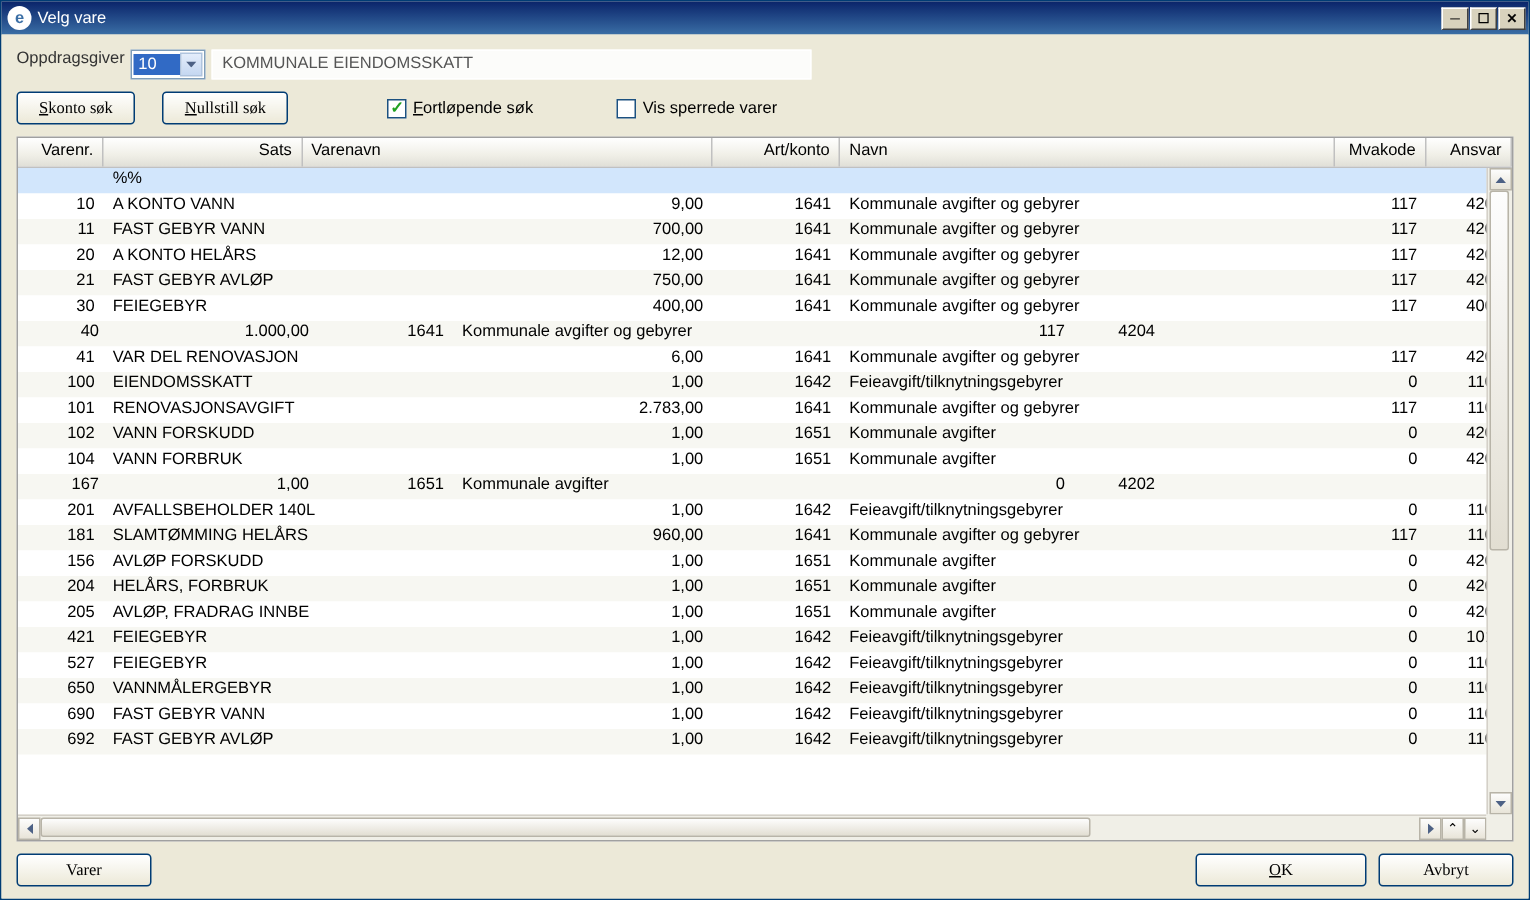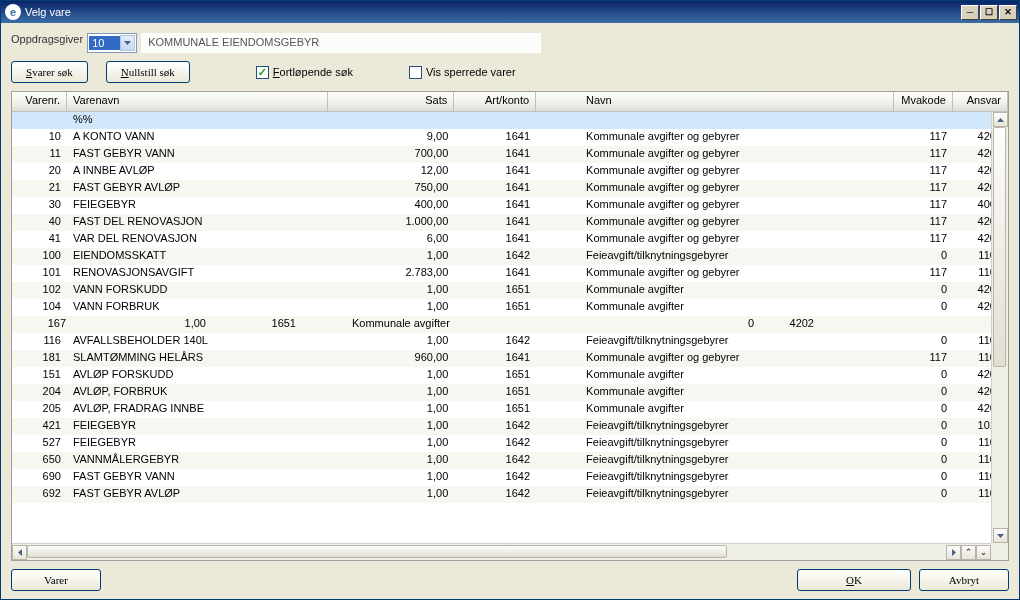--- a/index.html
+++ b/index.html
@@ -31,21 +31,21 @@
     .grid-row { display: flex; height: 17px; }
     .grid-row:nth-child(odd) { background: #f7f7f2; }
     .grid-row:nth-child(even) { background: #fff; }
     .grid-row.highlight { background: #d2e6fc !important; }
     .grid-row .col { padding: 1px 6px; white-space: nowrap; overflow: hidden; }
     .col.num { text-align: right; }
     .c-varenr { width: 60px; }
     .c-varenavn { width: 290px; }
     .c-sats { width: 140px; }
     .c-artkonto { width: 90px; }
-    .c-navn { width: 350px; margin-left: 44px; }
+    .c-navn { width: 350px; }
     .c-mvakode { width: 64px; }
     .c-ansvar { width: 60px; }
     .vscroll { position: absolute; right: 0; top: 20px; bottom: 17px; width: 17px; background: #f0efe7; border-left: 1px solid #d4d0c8; display: flex; flex-direction: column; align-items: center; }
     .vscroll .arrow { width: 15px; height: 15px; background: linear-gradient(#fdfdfd,#e8e4d8); border: 1px solid #b8b4a8; display: flex; align-items: center; justify-content: center; }
     .vscroll .track { flex: 1; width: 100%; position: relative; }
     .vscroll .thumb { position: absolute; top: 0; left: 1px; width: 13px; height: 240px; background: linear-gradient(#fdfdfd,#e2ded2); border: 1px solid #b8b4a8; border-radius: 2px; }
     .hscroll { position: absolute; left: 0; right: 17px; bottom: 0; height: 17px; background: #f0efe7; border-top: 1px solid #d4d0c8; display: flex; align-items: center; }
     .hscroll .arrow { width: 15px; height: 15px; background: linear-gradient(#fdfdfd,#e8e4d8); border: 1px solid #b8b4a8; display: flex; align-items: center; justify-content: center; }
     .hscroll .track { flex: 1; height: 100%; position: relative; }
     .hscroll .thumb { position: absolute; left: 0; top: 1px; height: 13px; width: 700px; background: linear-gradient(#fdfdfd,#e2ded2); border: 1px solid #b8b4a8; border-radius: 2px; }
@@ -73,43 +73,43 @@
     <div class="row1">
       <span class="label">Oppdragsgiver</span>
       <div class="combo">
         <span class="combo-text">10</span>
         <div class="combo-btn">
           <svg viewBox="0 0 7 4">
               <polygon points="0,0 7,0 3.5,4" fill="#4d6185"></polygon>
             </svg>
         </div>
       </div>
-      <div class="textfield">KOMMUNALE EIENDOMSGEBYR</div>
+      <div class="textfield">KOMMUNALE EIENDOMSSKATT</div>
     </div>
 
     <div class="row2">
-      <button class="btn"><u>S</u><span>varer søk</span></button>
+      <button class="btn"><u>S</u><span>konto søk</span></button>
       <button class="btn"><u>N</u><span>ullstill søk</span></button>
       <div style="width:30px"></div>
       <label class="check">
         <span class="checkbox checked"></span>
         <span><u>F</u>ortløpende søk</span>
       </label>
       <div style="width:20px"></div>
       <label class="check">
         <span class="checkbox"></span>
         <span>Vis sperrede varer</span>
       </label>
     </div>
 
     <div class="grid-wrap">
       <div class="grid-header">
         <div class="col c-varenr num">Varenr.</div>
+        <div class="col c-sats num">Sats</div>
         <div class="col c-varenavn">Varenavn</div>
-        <div class="col c-sats num">Sats</div>
         <div class="col c-artkonto num">Art/konto</div>
         <div class="col c-navn">Navn</div>
         <div class="col c-mvakode num">Mvakode</div>
         <div class="col c-ansvar num">Ansvar</div>
       </div>
       <div class="grid-body" id="grid-body">
           <div class="grid-row highlight">
             <div class="col c-varenr num"></div>
             <div class="col c-varenavn">%%</div>
             <div class="col c-sats num"></div>
@@ -131,21 +131,21 @@
             <div class="col c-varenr num">11</div>
             <div class="col c-varenavn">FAST GEBYR VANN</div>
             <div class="col c-sats num">700,00</div>
             <div class="col c-artkonto num">1641</div>
             <div class="col c-navn">Kommunale avgifter og gebyrer</div>
             <div class="col c-mvakode num">117</div>
             <div class="col c-ansvar num">4202</div>
           </div>
           <div class="grid-row">
             <div class="col c-varenr num">20</div>
-            <div class="col c-varenavn">A INNBE AVLØP</div>
+            <div class="col c-varenavn">A KONTO HELÅRS</div>
             <div class="col c-sats num">12,00</div>
             <div class="col c-artkonto num">1641</div>
             <div class="col c-navn">Kommunale avgifter og gebyrer</div>
             <div class="col c-mvakode num">117</div>
             <div class="col c-ansvar num">4202</div>
           </div>
           <div class="grid-row">
             <div class="col c-varenr num">21</div>
             <div class="col c-varenavn">FAST GEBYR AVLØP</div>
             <div class="col c-sats num">750,00</div>
@@ -158,21 +158,20 @@
             <div class="col c-varenr num">30</div>
             <div class="col c-varenavn">FEIEGEBYR</div>
             <div class="col c-sats num">400,00</div>
             <div class="col c-artkonto num">1641</div>
             <div class="col c-navn">Kommunale avgifter og gebyrer</div>
             <div class="col c-mvakode num">117</div>
             <div class="col c-ansvar num">4007</div>
           </div>
           <div class="grid-row">
             <div class="col c-varenr num">40</div>
-            <div class="col c-varenavn">FAST DEL  RENOVASJON</div>
             <div class="col c-sats num">1.000,00</div>
             <div class="col c-artkonto num">1641</div>
             <div class="col c-navn">Kommunale avgifter og gebyrer</div>
             <div class="col c-mvakode num">117</div>
             <div class="col c-ansvar num">4204</div>
           </div>
           <div class="grid-row">
             <div class="col c-varenr num">41</div>
             <div class="col c-varenavn">VAR DEL RENOVASJON</div>
             <div class="col c-sats num">6,00</div>
@@ -219,49 +218,49 @@
           </div>
           <div class="grid-row">
             <div class="col c-varenr num">167</div>
             <div class="col c-sats num">1,00</div>
             <div class="col c-artkonto num">1651</div>
             <div class="col c-navn">Kommunale avgifter</div>
             <div class="col c-mvakode num">0</div>
             <div class="col c-ansvar num">4202</div>
           </div>
           <div class="grid-row">
-            <div class="col c-varenr num">116</div>
+            <div class="col c-varenr num">201</div>
             <div class="col c-varenavn">AVFALLSBEHOLDER 140L</div>
             <div class="col c-sats num">1,00</div>
             <div class="col c-artkonto num">1642</div>
             <div class="col c-navn">Feieavgift/tilknytningsgebyrer</div>
             <div class="col c-mvakode num">0</div>
             <div class="col c-ansvar num">1100</div>
           </div>
           <div class="grid-row">
             <div class="col c-varenr num">181</div>
             <div class="col c-varenavn">SLAMTØMMING HELÅRS</div>
             <div class="col c-sats num">960,00</div>
             <div class="col c-artkonto num">1641</div>
             <div class="col c-navn">Kommunale avgifter og gebyrer</div>
             <div class="col c-mvakode num">117</div>
             <div class="col c-ansvar num">1100</div>
           </div>
           <div class="grid-row">
-            <div class="col c-varenr num">151</div>
+            <div class="col c-varenr num">156</div>
             <div class="col c-varenavn">AVLØP FORSKUDD</div>
             <div class="col c-sats num">1,00</div>
             <div class="col c-artkonto num">1651</div>
             <div class="col c-navn">Kommunale avgifter</div>
             <div class="col c-mvakode num">0</div>
             <div class="col c-ansvar num">4202</div>
           </div>
           <div class="grid-row">
             <div class="col c-varenr num">204</div>
-            <div class="col c-varenavn">AVLØP, FORBRUK</div>
+            <div class="col c-varenavn">HELÅRS, FORBRUK</div>
             <div class="col c-sats num">1,00</div>
             <div class="col c-artkonto num">1651</div>
             <div class="col c-navn">Kommunale avgifter</div>
             <div class="col c-mvakode num">0</div>
             <div class="col c-ansvar num">4202</div>
           </div>
           <div class="grid-row">
             <div class="col c-varenr num">205</div>
             <div class="col c-varenavn">AVLØP, FRADRAG INNBE</div>
             <div class="col c-sats num">1,00</div>

